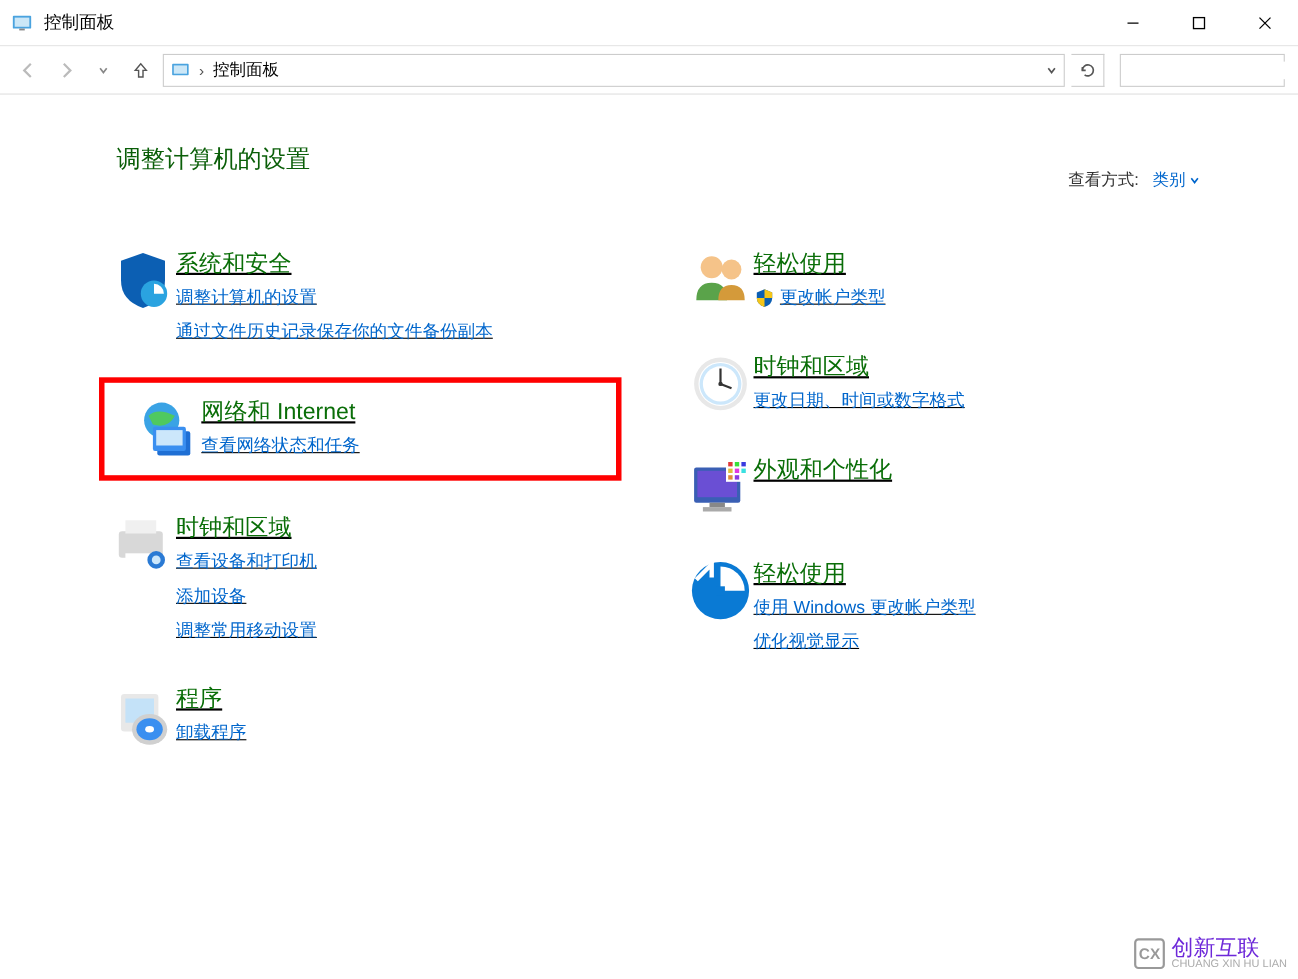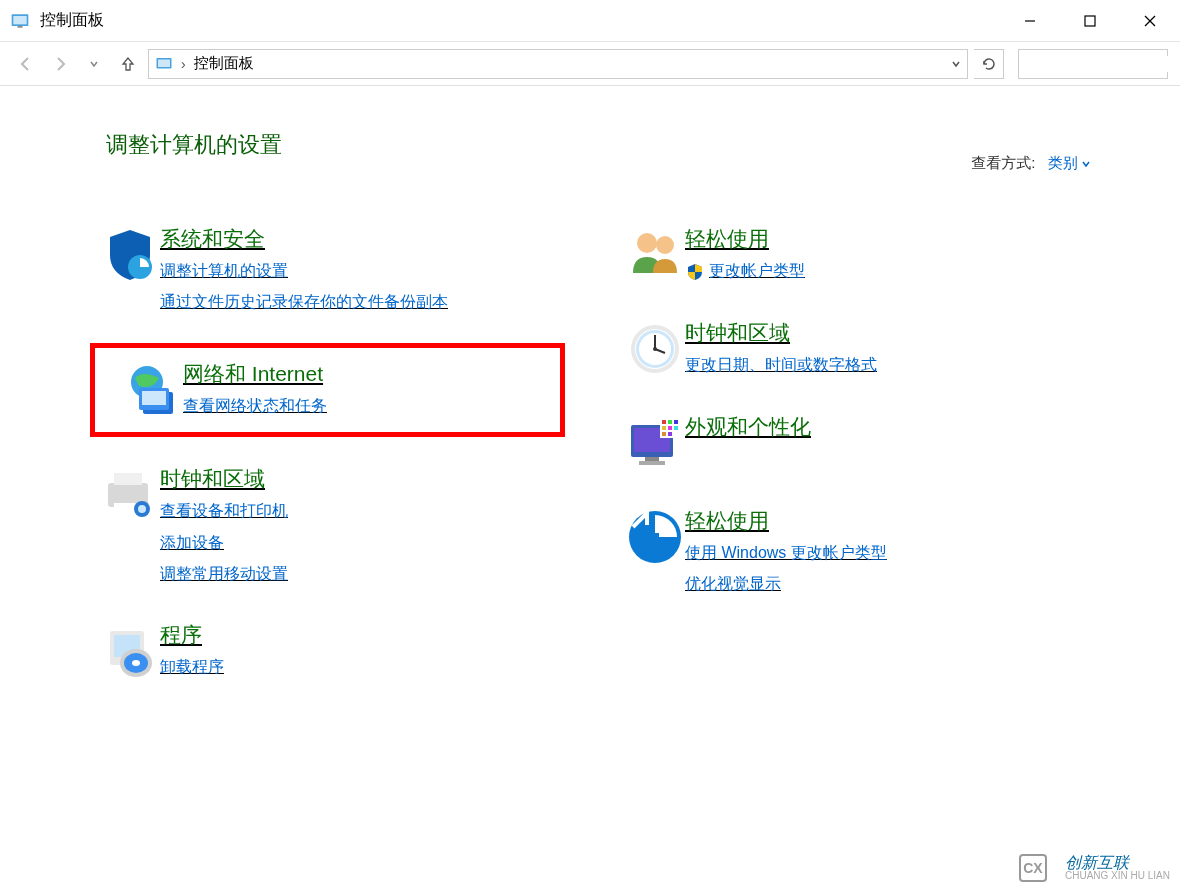--- a/index.html
+++ b/index.html
@@ -125,36 +125,36 @@
 .cat-link { font-size: 16px; color: #0066cc; cursor: pointer; line-height: 1.7; }
 .shield-small { width: 20px; height: 20px; vertical-align: middle; margin-right: 4px; }
 
 
 .watermark {
   position: absolute;
   bottom: 8px;
   right: 10px;
   display: flex;
   align-items: center;
-  gap: 18px;
+  gap: 6px;
   color: #999;
   font-size: 14px;
 }
 .wm-logo {
   width: 28px; height: 28px;
   border: 2px solid #999;
   border-radius: 4px;
   display: flex;
   align-items: center;
   justify-content: center;
   font-weight: bold;
   color: #999;
 }
 .wm-text { display: flex; flex-direction: column; line-height: 1; }
-.wm-main { font-size: 16px; color: #0369a1; font-style: italic; }
+.wm-main { font-size: 20px; color: #6d28d9; }
 .wm-sub { font-size: 10px; color: #aaa; }
 </style>
 </head>
 <body>
 
 <div class="titlebar">
   <svg class="app-icon" viewBox="0 0 24 24">
     <rect x="2" y="4" width="20" height="14" fill="#4aa3df" rx="1"></rect>
     <rect x="4" y="6" width="16" height="10" fill="#cce7f7"></rect>
     <rect x="9" y="18" width="6" height="2" fill="#888"></rect>

